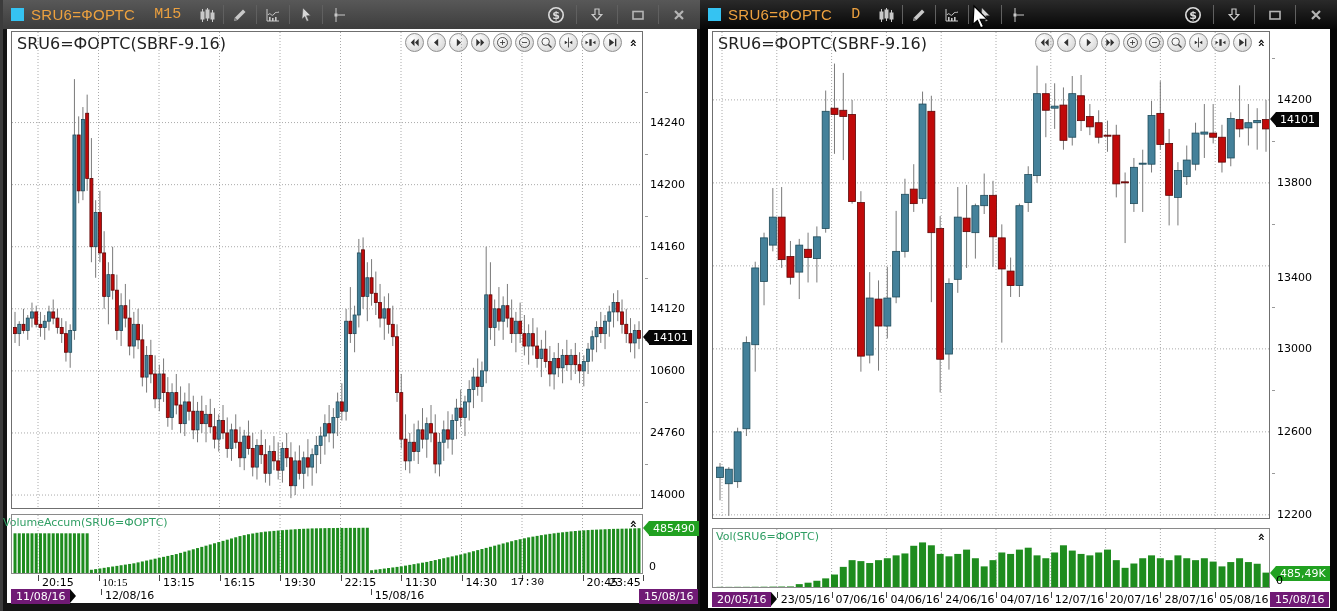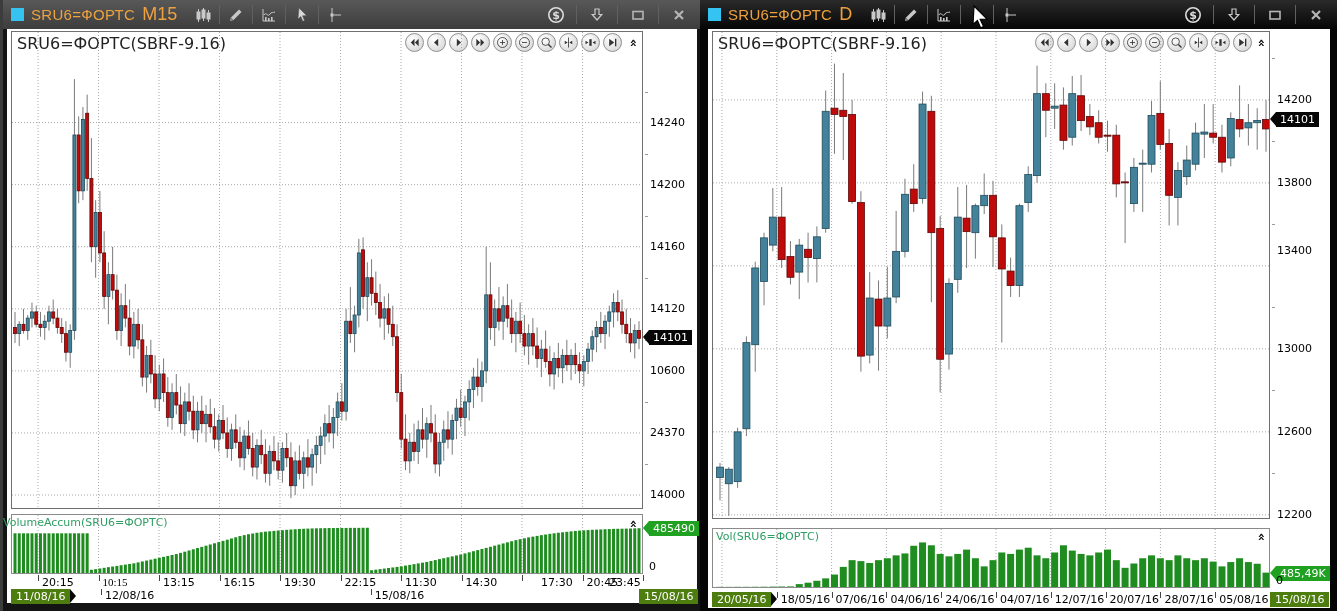--- a/index.html
+++ b/index.html
@@ -5,21 +5,21 @@
   html,body{margin:0;padding:0;}
   body{width:1337px;height:611px;background:#000;font-family:"DejaVu Sans",sans-serif;position:relative;overflow:hidden;}
   .window{position:absolute;top:0;height:611px;}
   #win-left{left:0;width:700px;background:#141414;border-left:3px solid #3c3c3c;box-sizing:border-box;}
   #win-right{left:700px;width:637px;background:#050505;}
   .titlebar{position:absolute;left:0;right:0;top:0;height:29px;display:flex;align-items:center;padding:0 8px;gap:7px;box-sizing:border-box;}
   #win-left .titlebar{background:linear-gradient(#585858,#3d3d3d);}
   #win-right .titlebar{background:linear-gradient(#2a2a2a,#060606);}
   .app-square{width:13px;height:13px;background:#35c3f2;flex:none;}
   .wtitle{color:#eda13f;font-size:15px;font-family:"Liberation Sans",sans-serif;letter-spacing:.3px;white-space:nowrap;}
-  .interval{color:#eda13f;font-size:18px;font-family:Liberation Sans, sans-serif;margin-left:0;}
+  .interval{color:#eda13f;font-size:15px;font-family:Liberation Mono, monospace;margin-left:12px;}
   .tb-icons{display:flex;align-items:center;gap:2px;margin-left:6px;}
   .tb-btn{width:26px;height:22px;display:flex;align-items:center;justify-content:center;}
   .tb-sep{width:1px;height:19px;background:#606060;margin:0 1px;}
   .win-controls{margin-left:auto;display:flex;align-items:center;gap:6px;}
   .content{position:absolute;background:#fff;}
   #win-left .content{left:4px;right:3px;top:29px;bottom:8px;}
   #win-right .content{left:8px;right:7px;top:29px;bottom:3px;}
   svg.pane{position:absolute;}
   .sym-label{position:absolute;font-size:16px;color:#222;white-space:nowrap;}
   .vol-label{position:absolute;font-size:11px;color:#2f9e63;white-space:nowrap;}
@@ -33,21 +33,21 @@
   .badge.left-arrow::before{content:"";position:absolute;left:-6px;top:0;border-top:7.5px solid transparent;border-bottom:7.5px solid transparent;border-right:6px solid #060606;}
   .badge.green{background:#21a121;}
   .badge.green.left-arrow::before{border-right-color:#21a121;}
   .zero{position:absolute;font-size:11px;color:#000;}
   .time-axis{position:absolute;font-size:11px;color:#000;}
   .tick{position:absolute;width:1px;height:6px;background:#444;top:0;}
   .tick.row2{top:14px;}
   .tl{position:absolute;top:1px;white-space:nowrap;}
   .dl{position:absolute;top:14px;white-space:nowrap;}
   .dl.one{top:1px;}
-  .dbadge{position:absolute;background:#4d7c0f;color:#fff;padding:0 5px;height:15px;line-height:15px;white-space:nowrap;}
+  .dbadge{position:absolute;background:#701a75;color:#fff;padding:0 5px;height:15px;line-height:15px;white-space:nowrap;}
   .dbadge.arrow::after{content:"";position:absolute;right:-6px;top:0;border-top:7.5px solid transparent;border-bottom:7.5px solid transparent;border-left:6px solid #060606;}
   #mouse-cursor{position:absolute;left:968px;top:4px;width:24px;height:24px;z-index:50;}
 </style>
 </head>
 <body>
 
 <div class="window" id="win-left">
   <div class="titlebar">
     <div class="app-square"></div>
     <span class="wtitle">SRU6=ФОРТС</span>
@@ -505,21 +505,21 @@
       <line x1="628" y1="290.21428571428567" x2="628" y2="318.14935064935065" stroke="#7a7a7a" stroke-width="1"></line>
       <rect x="626.5" y="299.52597402597405" width="3" height="7.759740259740283" fill="#c00a0a" stroke="#5c0707" stroke-width="0.8"></rect>
       <rect x="0.5" y="0.5" width="631" height="477" fill="none" stroke="#6f6f6f"></rect>
     </svg>
     <div class="axis" style="left: 641px; top: 31px; width: 55px; height: 478px;">
       <div class="pl" style="top: 84.5649px;">14240</div>
       <div class="pl" style="top: 146.643px;">14200</div>
       <div class="pl" style="top: 208.721px;">14160</div>
       <div class="pl" style="top: 270.799px;">14120</div>
       <div class="pl" style="top: 332.877px;">10600</div>
-      <div class="pl" style="top: 394.955px;">24370</div>
+      <div class="pl" style="top: 394.955px;">24760</div>
       <div class="pl" style="top: 457.032px;">14000</div>
       <div class="mt" style="top: 432.994px;"></div>
       <div class="mt" style="top: 370.916px;"></div>
       <div class="mt" style="top: 308.838px;"></div>
       <div class="mt" style="top: 246.76px;"></div>
       <div class="mt" style="top: 184.682px;"></div>
       <div class="mt" style="top: 122.604px;"></div>
       <div class="mt" style="top: 60.526px;"></div>
     </div>
     <div class="badge left-arrow" style="left: 646px; top: 330.286px;">14101</div>
@@ -698,21 +698,21 @@
       <div class="tl" style="left: 212.5px;">16:15</div>
       <div class="tick" style="left: 269px;"></div>
       <div class="tl" style="left: 273px;">19:30</div>
       <div class="tick" style="left: 329.5px;"></div>
       <div class="tl" style="left: 333.5px;">22:15</div>
       <div class="tick" style="left: 390px;"></div>
       <div class="tl" style="left: 394px;">11:30</div>
       <div class="tick" style="left: 450.5px;"></div>
       <div class="tl" style="left: 454.5px;">14:30</div>
       <div class="tick" style="left: 511px;"></div>
-      <div class="tl" style="left: 530px;">17:30</div>
+      <div class="tl" style="left: 500px; font-family: Liberation Mono, monospace;">17:30</div>
       <div class="tick" style="left: 571.5px;"></div>
       <div class="tl" style="left: 575.5px;">20:45</div>
       <div class="tick" style="left: 632px;"></div>
       <div class="tl" style="left: 598px;">23:45</div>
       <div class="dbadge arrow" style="left: 0px; top: 14px;">11/08/16</div>
       <div class="tick row2" style="left: 89.92px;"></div>
       <div class="dl" style="left: 93.92px;">12/08/16</div>
       <div class="tick row2" style="left: 359.75px;"></div>
       <div class="dl" style="left: 363.75px;">15/08/16</div>
       <div class="dbadge" style="left: 628px; top: 14px;">15/08/16</div>
@@ -1003,21 +1003,21 @@
       <rect x="532.8870967741935" y="91.70748299319727" width="7" height="5.187074829931987" fill="#44819a" stroke="#1f4b5a" stroke-width="0.8"></rect>
       <line x1="545.1935483870968" y1="77.18367346938776" x2="545.1935483870968" y2="118.68027210884354" stroke="#7a7a7a" stroke-width="1"></line>
       <rect x="541.6935483870968" y="89.42517006802721" width="7" height="2.2823129251700607" fill="#44819a" stroke="#1f4b5a" stroke-width="0.8"></rect>
       <line x1="554" y1="68.8843537414966" x2="554" y2="120.75510204081633" stroke="#7a7a7a" stroke-width="1"></line>
       <rect x="550.5" y="88.59523809523809" width="7" height="9.33673469387756" fill="#c00a0a" stroke="#5c0707" stroke-width="0.8"></rect>
       <rect x="0.5" y="0.5" width="557" height="487" fill="none" stroke="#6f6f6f"></rect>
     </svg>
     <div class="axis" style="left: 571px; top: 31px; width: 59px; height: 488px;">
       <div class="pl" style="top: 61.8844px;">14200</div>
       <div class="pl" style="top: 144.878px;">13800</div>
-      <div class="pl" style="top: 213px;">13400</div>
+      <div class="pl" style="top: 240px;">13400</div>
       <div class="pl" style="top: 310.864px;">13000</div>
       <div class="pl" style="top: 393.857px;">12600</div>
       <div class="pl" style="top: 476.85px;">12200</div>
       <div class="mt" style="top: 442.354px;"></div>
       <div class="mt" style="top: 359.361px;"></div>
       <div class="mt" style="top: 276.367px;"></div>
       <div class="mt" style="top: 193.374px;"></div>
       <div class="mt" style="top: 110.381px;"></div>
       <div class="mt" style="top: 27.3878px;"></div>
     </div>
@@ -1097,21 +1097,21 @@
       <rect x="532.8870967741935" y="34.074380165289256" width="7" height="24.925619834710744" fill="#1e8c1e"></rect>
       <rect x="541.6935483870968" y="35.752066115702476" width="7" height="23.24793388429752" fill="#1e8c1e"></rect>
       <rect x="550.5" y="44.6198347107438" width="7" height="14.3801652892562" fill="#1e8c1e"></rect>
       <rect x="0.5" y="0.5" width="557" height="59" fill="none" stroke="#8a8a8a"></rect>
     </svg>
     <div class="badge green left-arrow" style="left: 576px; top: 565.62px;">485,49K</div>
     <div class="zero" style="left: 576px; top: 574px;">0</div>
     <div class="time-axis" style="left: 12px; top: 592px; width: 620px; height: 16px;">
       <div class="dbadge arrow" style="left: 0px; top: 0px;">20/05/16</div>
       <div class="tick" style="left: 64.8px;"></div>
-      <div class="tl dl one" style="left: 68.8px;">18/05/16</div>
+      <div class="tl dl one" style="left: 68.8px;">23/05/16</div>
       <div class="tick" style="left: 119.6px;"></div>
       <div class="tl dl one" style="left: 123.6px;">07/06/16</div>
       <div class="tick" style="left: 174.4px;"></div>
       <div class="tl dl one" style="left: 178.4px;">04/06/16</div>
       <div class="tick" style="left: 229.2px;"></div>
       <div class="tl dl one" style="left: 233.2px;">24/06/16</div>
       <div class="tick" style="left: 284px;"></div>
       <div class="tl dl one" style="left: 288px;">04/07/16</div>
       <div class="tick" style="left: 338.8px;"></div>
       <div class="tl dl one" style="left: 342.8px;">12/07/16</div>

